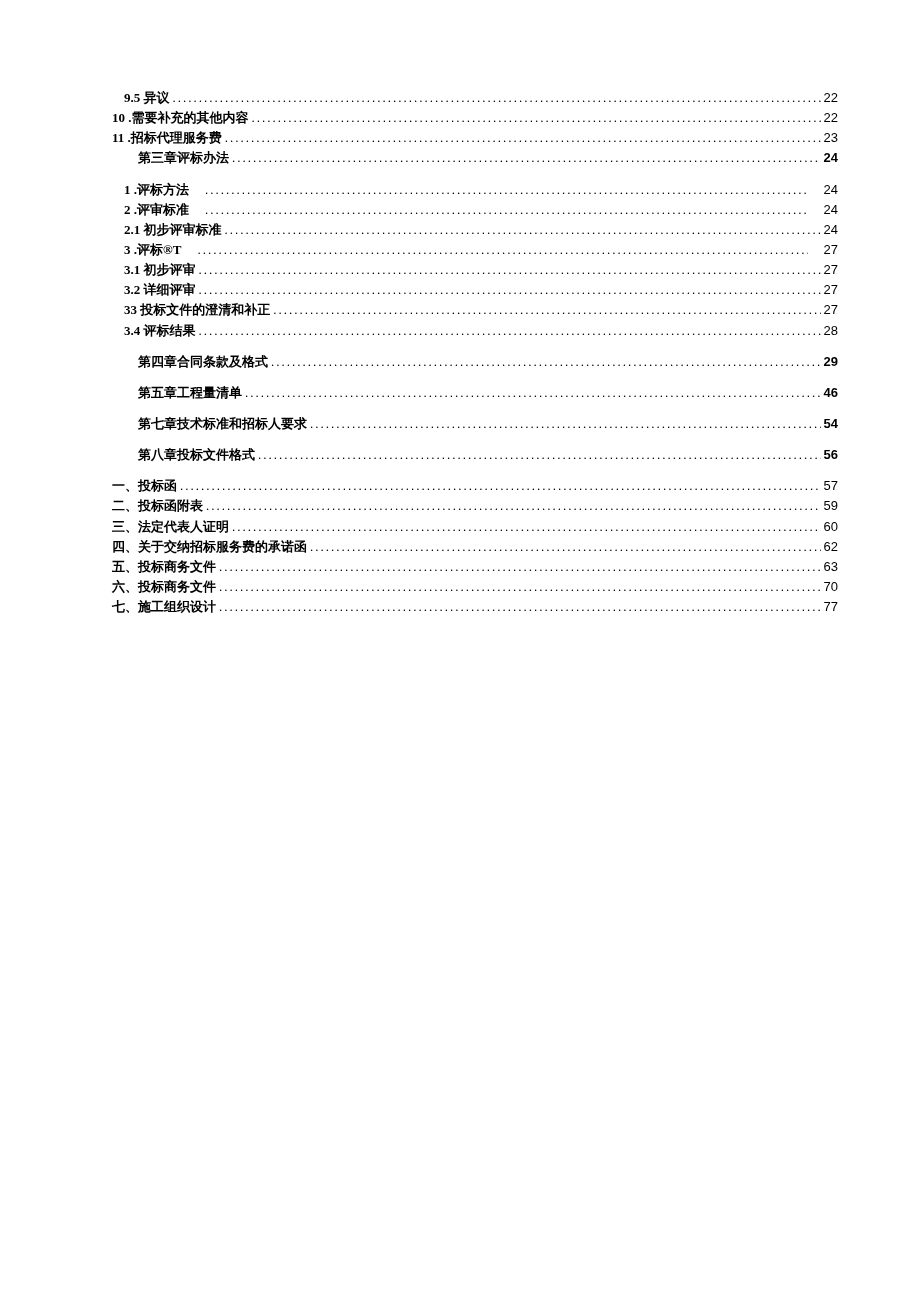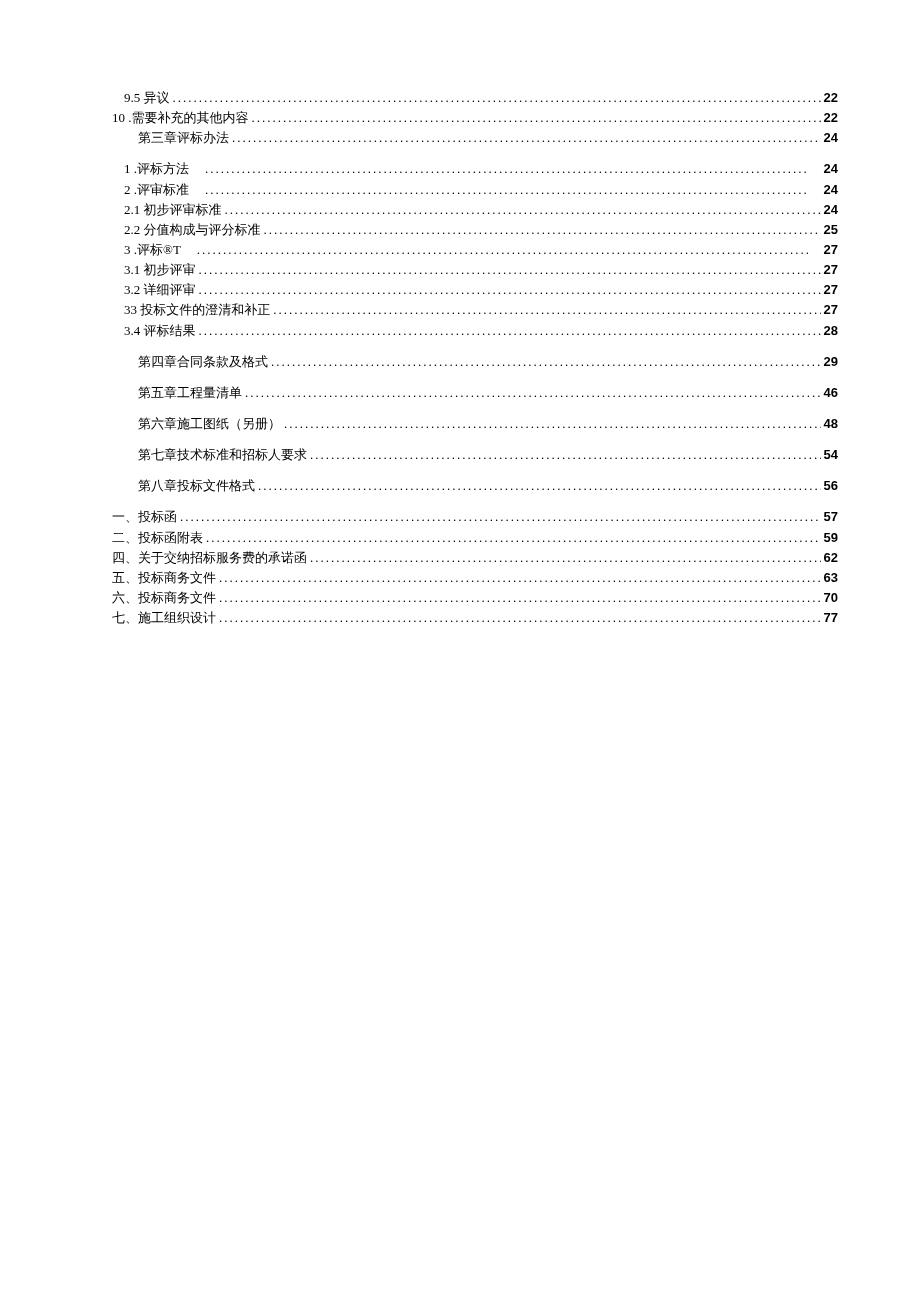--- a/index.html
+++ b/index.html
@@ -14,36 +14,36 @@
     }
     .toc-entry {
       display: flex;
       align-items: baseline;
       white-space: nowrap;
       line-height: 1.55;
       margin-bottom: 0px;
     }
     .toc-label {
       flex-shrink: 0;
+      font-weight: bold;
     }
     .toc-dots {
       flex: 1 1 auto;
       overflow: hidden;
       margin: 0 3px;
       letter-spacing: 2px;
       color: #000;
     }
     .toc-dots::after {
       content: "..............................................................................................................................................................................................................";
     }
     .toc-page {
       flex-shrink: 0;
       font-family: Arial, sans-serif;
       font-size: 13px;
-      font-weight: bold;
     }
     .bold .toc-page {
       font-weight: bold;
     }
     .bold .toc-label {
       
     }
     .indent-0 { padding-left: 0px; margin-left: 48px; }
     .indent-1 { padding-left: 22px; }
     .indent-2 { padding-left: 34px; gap: 13px; }
@@ -57,44 +57,44 @@
     <div class="toc-entry indent-3">
       <span class="toc-label">9.5    异议</span>
       <span class="toc-dots"></span>
       <span class="toc-page">22</span>
     </div>
     <div class="toc-entry indent-1">
       <span class="toc-label">10    .需要补充的其他内容</span>
       <span class="toc-dots"></span>
       <span class="toc-page">22</span>
     </div>
+    <div class="toc-entry indent-1">
+      <span class="toc-label">11    .招标代理服务费</span>
+      <span class="toc-dots"></span>
+      <span class="toc-page">23</span>
+    </div>
     <div class="toc-entry indent-0 bold">
       <span class="toc-label">第三章评标办法</span>
       <span class="toc-dots"></span>
       <span class="toc-page">24</span>
     </div>
     <div class="toc-entry indent-2 gap-above">
       <span class="toc-label">1    .评标方法</span>
       <span class="toc-dots"></span>
       <span class="toc-page">24</span>
     </div>
     <div class="toc-entry indent-2">
       <span class="toc-label">2    .评审标准</span>
       <span class="toc-dots"></span>
       <span class="toc-page">24</span>
     </div>
     <div class="toc-entry indent-3">
       <span class="toc-label">2.1    初步评审标准</span>
       <span class="toc-dots"></span>
       <span class="toc-page">24</span>
-    </div>
-    <div class="toc-entry indent-3">
-      <span class="toc-label">2.2    分值构成与评分标准</span>
-      <span class="toc-dots"></span>
-      <span class="toc-page">25</span>
     </div>
     <div class="toc-entry indent-2">
       <span class="toc-label">3    .评标®T</span>
       <span class="toc-dots"></span>
       <span class="toc-page">27</span>
     </div>
     <div class="toc-entry indent-3">
       <span class="toc-label">3.1    初步评审</span>
       <span class="toc-dots"></span>
       <span class="toc-page">27</span>
@@ -118,43 +118,43 @@
       <span class="toc-label">第四章合同条款及格式</span>
       <span class="toc-dots"></span>
       <span class="toc-page">29</span>
     </div>
     <div class="toc-entry indent-0 bold gap-above">
       <span class="toc-label">第五章工程量清单</span>
       <span class="toc-dots"></span>
       <span class="toc-page">46</span>
     </div>
     <div class="toc-entry indent-0 bold gap-above">
-      <span class="toc-label">第六章施工图纸（另册） </span>
-      <span class="toc-dots"></span>
-      <span class="toc-page">48</span>
-    </div>
-    <div class="toc-entry indent-0 bold gap-above">
       <span class="toc-label">第七章技术标准和招标人要求</span>
       <span class="toc-dots"></span>
       <span class="toc-page">54</span>
     </div>
     <div class="toc-entry indent-0 bold gap-above">
       <span class="toc-label">第八章投标文件格式</span>
       <span class="toc-dots"></span>
       <span class="toc-page">56</span>
     </div>
     <div class="toc-entry indent-1 gap-above">
       <span class="toc-label">一、投标函</span>
       <span class="toc-dots"></span>
       <span class="toc-page">57</span>
     </div>
     <div class="toc-entry indent-1">
       <span class="toc-label">二、投标函附表</span>
       <span class="toc-dots"></span>
       <span class="toc-page">59</span>
+    </div>
+    <div class="toc-entry indent-1">
+      <span class="toc-label">三、法定代表人证明</span>
+      <span class="toc-dots"></span>
+      <span class="toc-page">60</span>
     </div>
     <div class="toc-entry indent-1">
       <span class="toc-label">四、关于交纳招标服务费的承诺函</span>
       <span class="toc-dots"></span>
       <span class="toc-page">62</span>
     </div>
     <div class="toc-entry indent-1">
       <span class="toc-label">五、投标商务文件</span>
       <span class="toc-dots"></span>
       <span class="toc-page">63</span>

